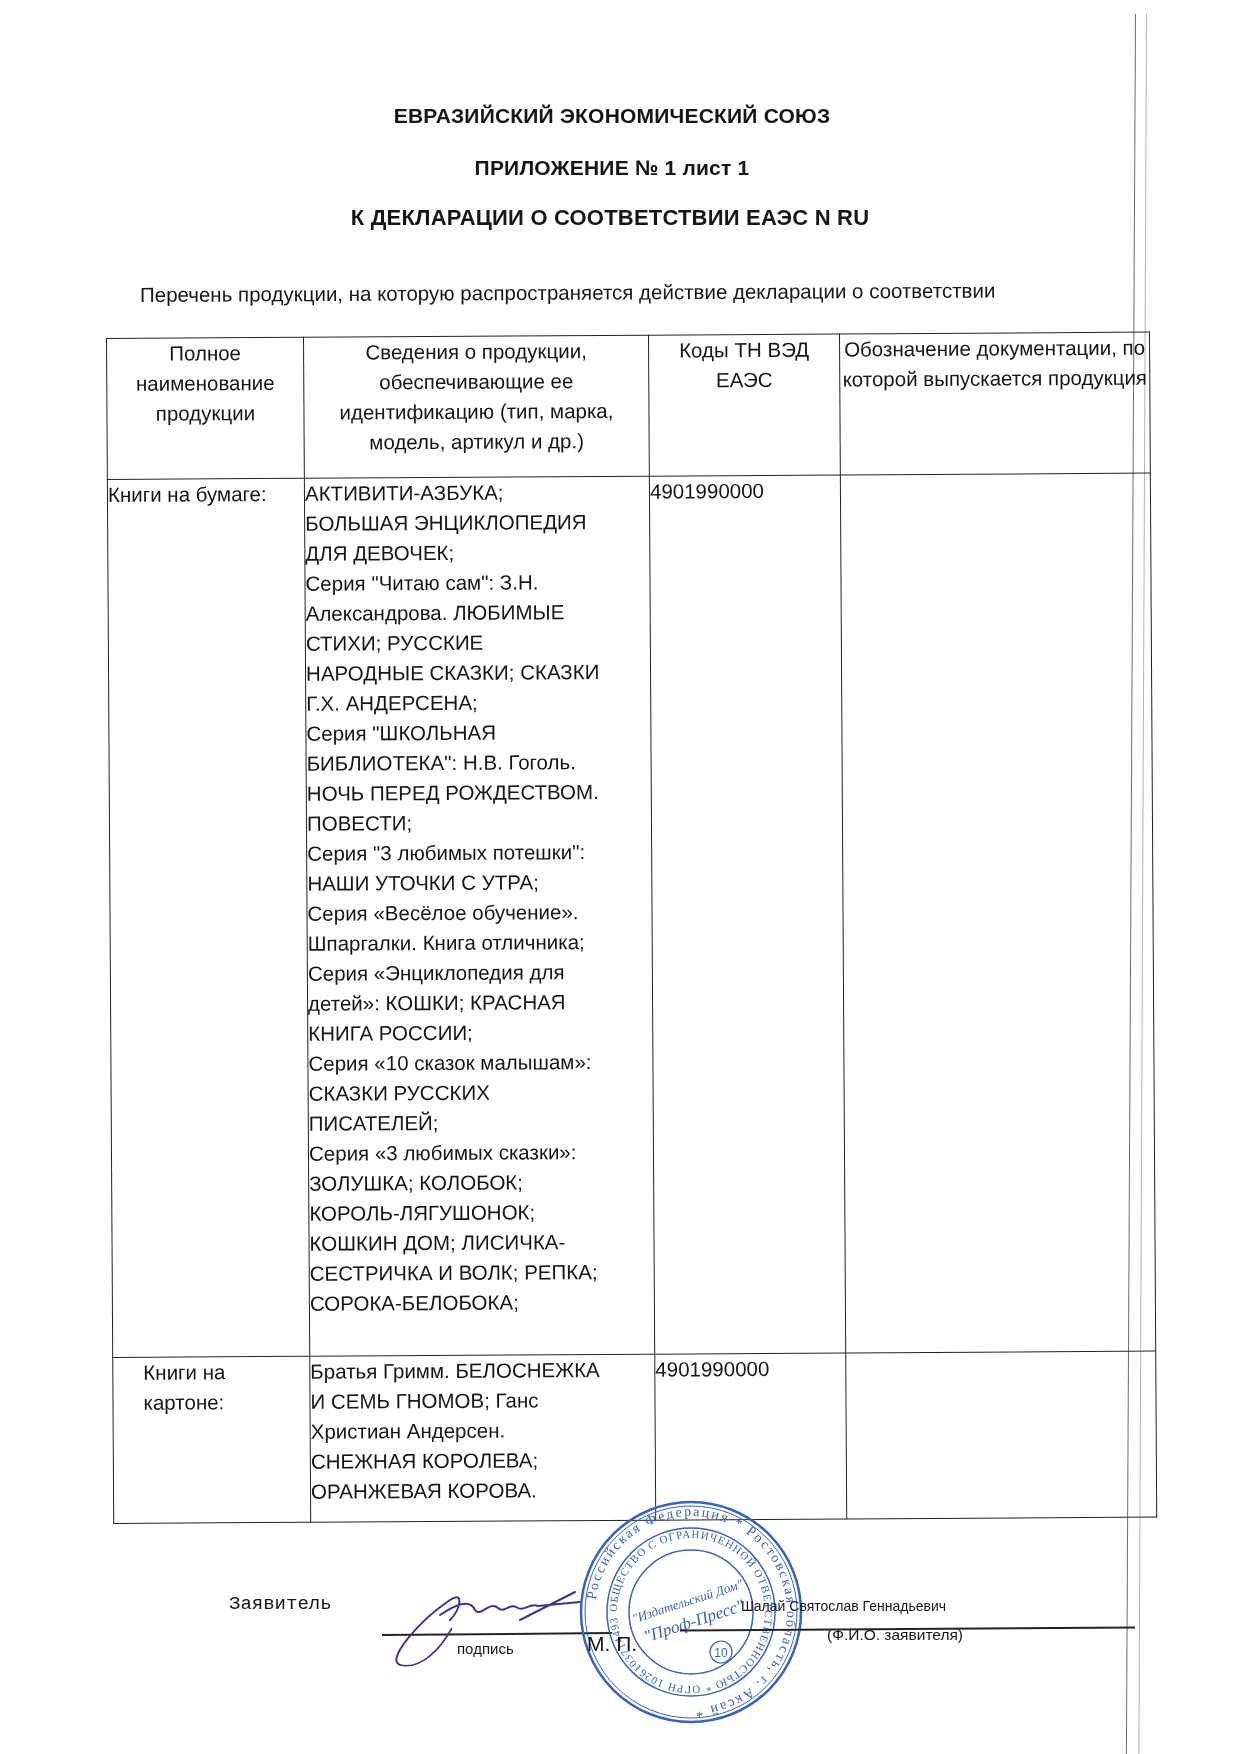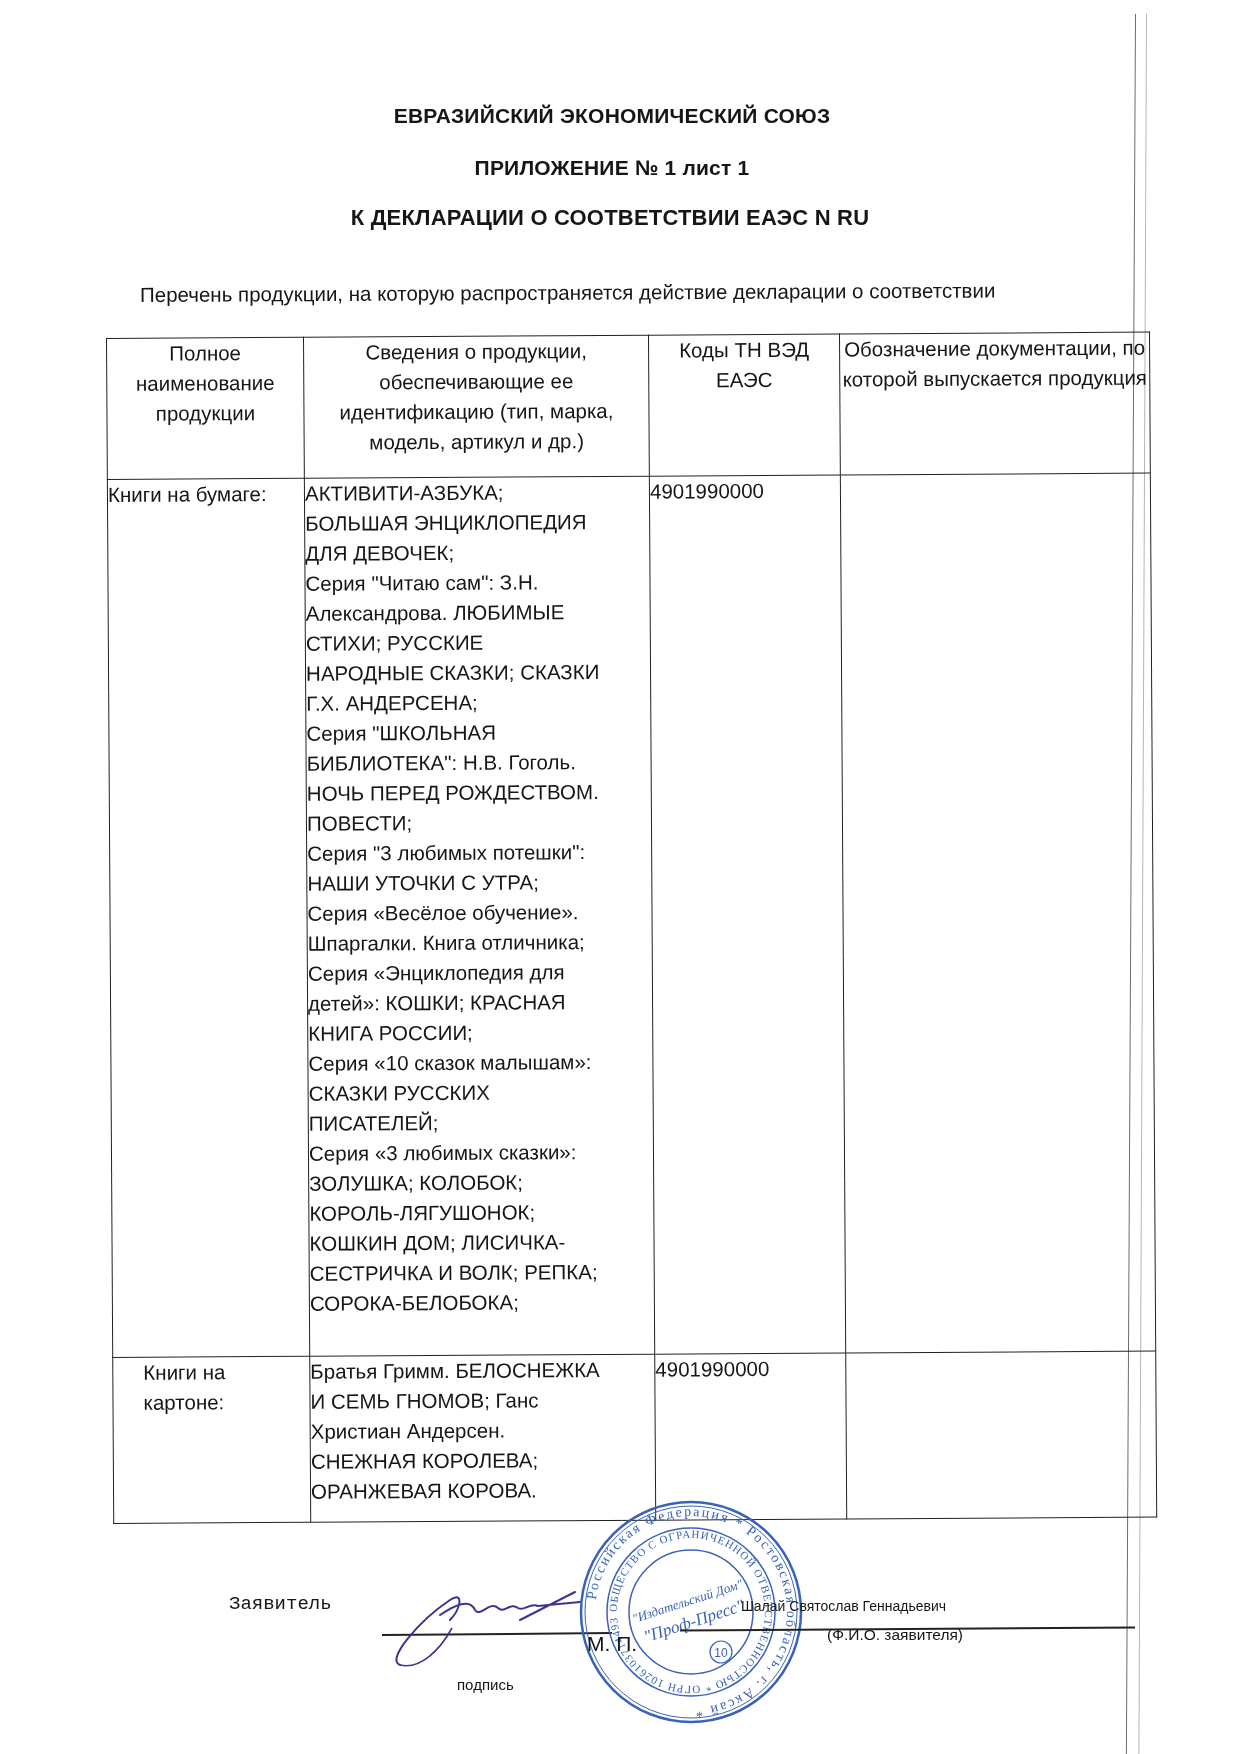--- a/index.html
+++ b/index.html
@@ -45,21 +45,21 @@
   td.desc-cell { padding: 4px 8px 4px 16px; }
   td.code-cell { padding: 4px 10px 0 12px; }
   .desc-line { display: block; white-space: nowrap; }
 
   tr.row1 td { height: 877px; }
   tr.row2 td { height: 165px; }
   tr.row2 td.name-cell { padding-left: 30px; }
 
   .footer-label { position: absolute; font-size: 19px; }
   .applicant-label { left: 229px; top: 1593px; font-family: Liberation Mono, monospace; }
-  .sign-caption { left: 457px; top: 1640px; font-size: 15px; margin-top: 36px; }
+  .sign-caption { left: 457px; top: 1640px; font-size: 15px; }
   .mp-label { left: 587px; top: 1632px; font-size: 21px; }
   .fio-name { left: 741px; top: 1598px; font-size: 14px; }
   .fio-caption { left: 827px; top: 1626px; font-size: 15.5px; }
 
   .sign-line { position: absolute; height: 1.5px; background: #222; }
   .sign-line.s1 { left: 382px; top: 1633px; width: 230px; transform: rotate(-0.5deg); }
   .sign-line.s2 { left: 680px; top: 1628px; width: 455px; transform: rotate(-0.4deg); }
 
   .stamp { position: absolute; left: 576px; top: 1497px; width: 230px; height: 230px; }
   .signature { position: absolute; left: 380px; top: 1580px; width: 210px; height: 90px; }

